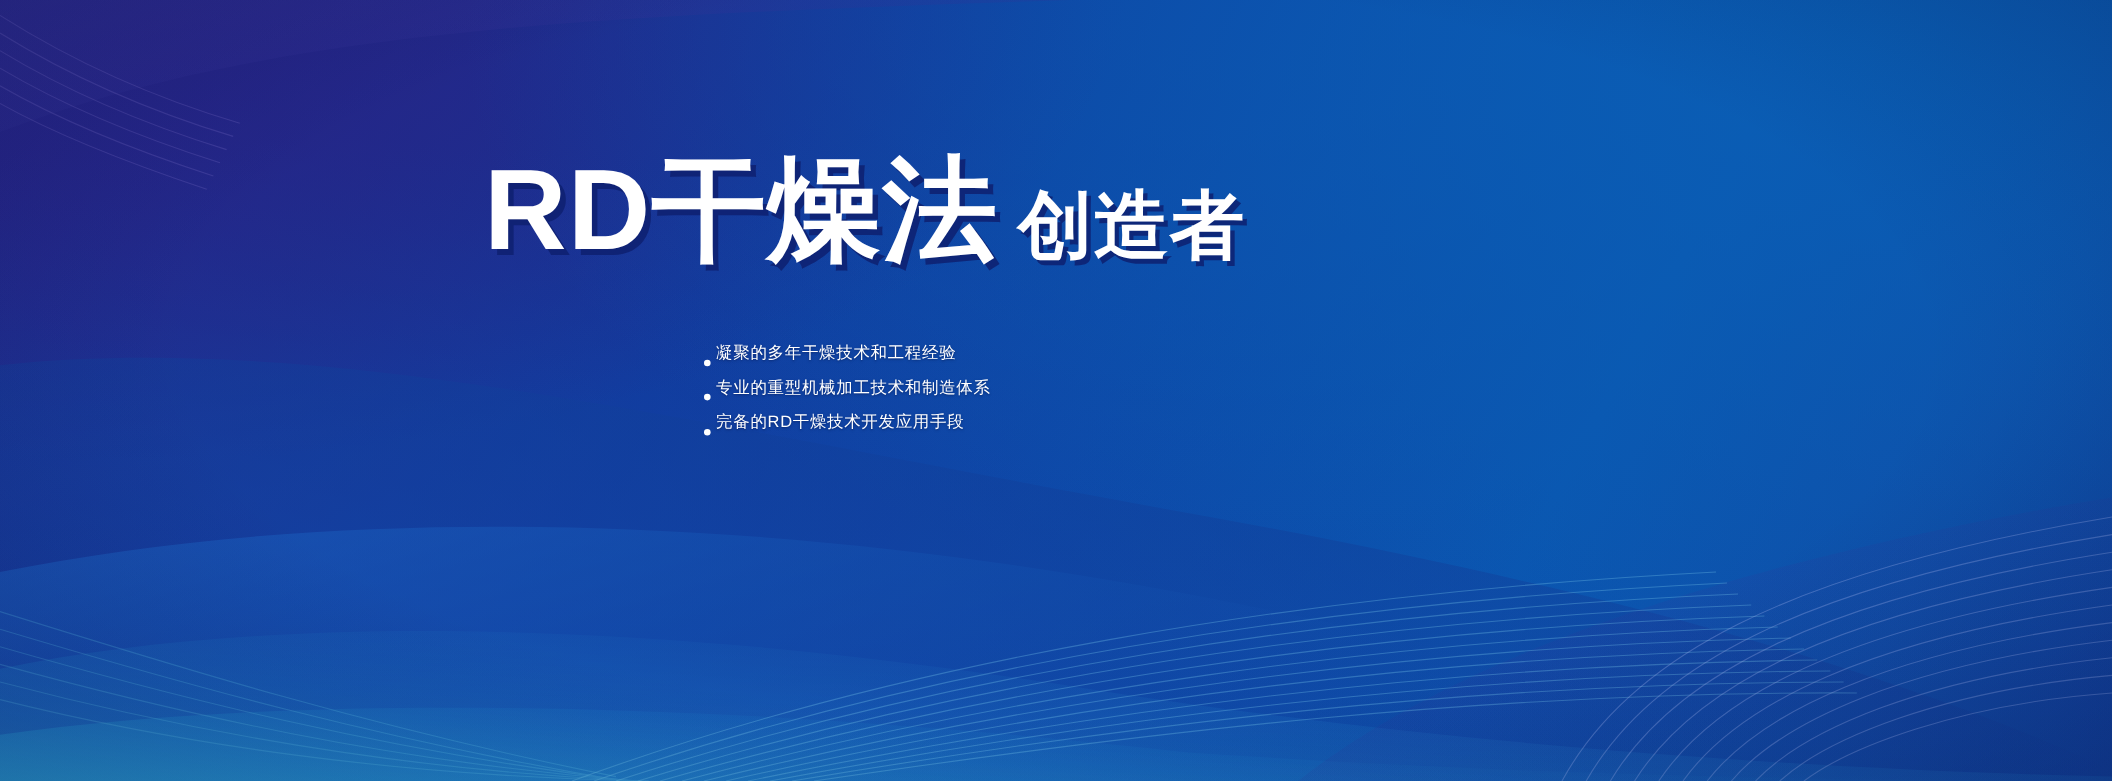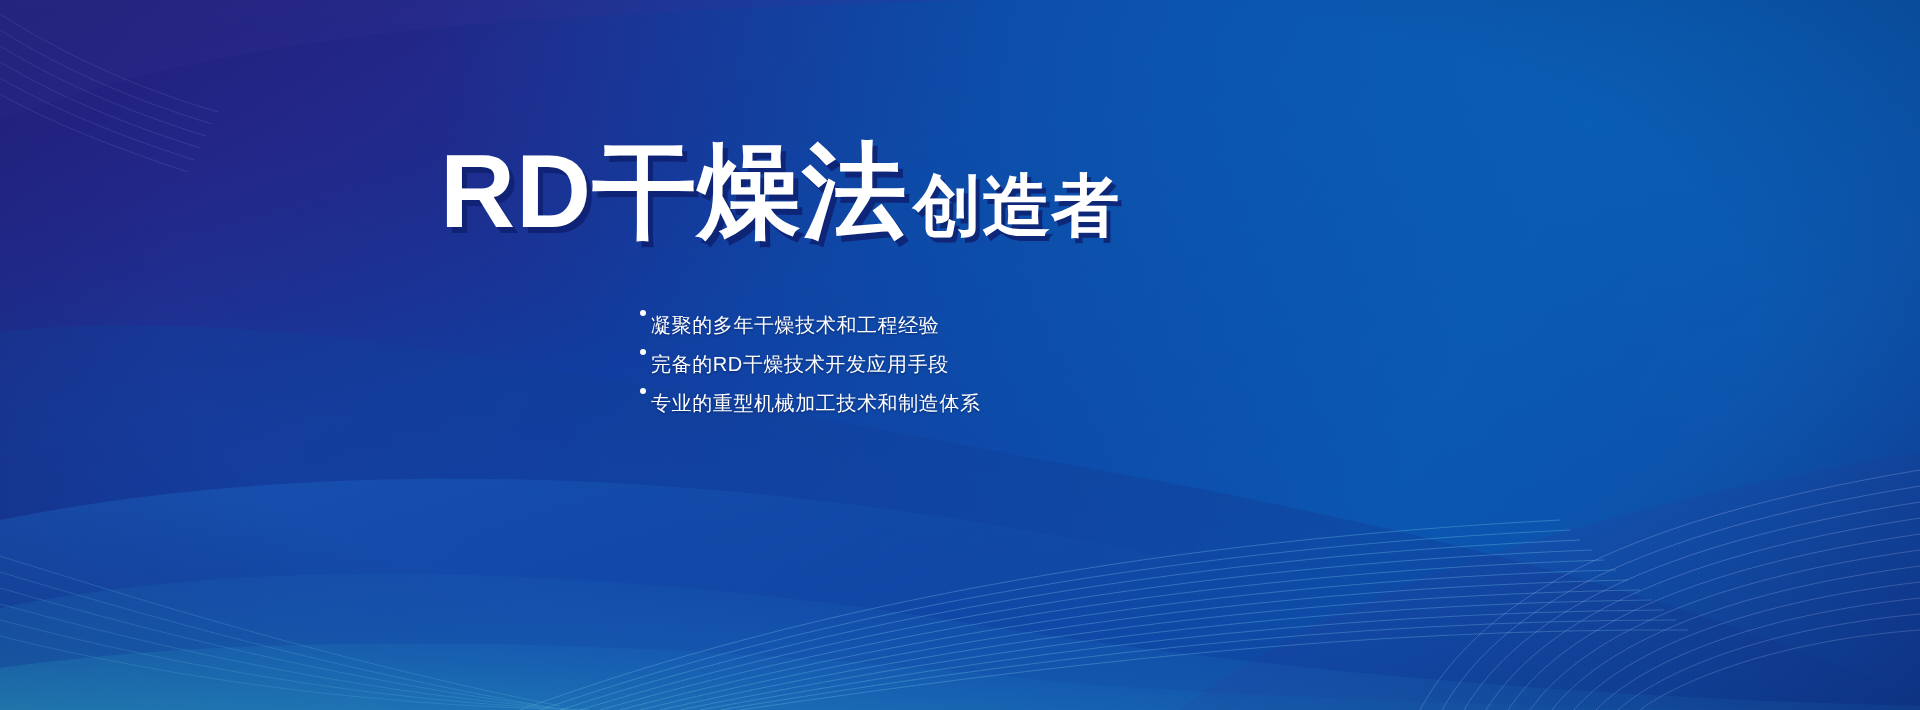--- a/index.html
+++ b/index.html
@@ -48,35 +48,35 @@
     letter-spacing:1px;
     line-height:1.02;
     text-shadow:5px 6px 0 rgba(14,32,112,.85);
   }
   .title-sub{
     font-size:68px;
     font-weight:bold;
     color:#ffffff;
     letter-spacing:1px;
     line-height:1.02;
-    margin-left:6px;
+    margin-left:18px;
     padding-bottom:4px;
     text-shadow:4px 5px 0 rgba(14,32,112,.85);
   }
 
   .bullets{
     position:absolute;
     left:640px; top:310px;
     display:flex; flex-direction:column;
     gap:9px;
   }
   .bullet{
-    display:flex; align-items:flex-start;
+    display:flex; align-items:flex-end;
     color:#ffffff;
-    font-size:20px;
+    font-size:15px;
     letter-spacing:.6px;
     line-height:1.5;
     text-shadow:0 1px 2px rgba(6,20,70,.55);
   }
   .bullet-dot{
     width:6px; height:6px;
     border-radius:50%;
     background:#ffffff;
     flex:0 0 auto;
     margin-right:5px;
@@ -182,22 +182,22 @@
       <span class="title-sub">创造者</span>
     </div>
 
     <div class="bullets">
       <div class="bullet">
         <span class="bullet-dot"></span>
         <span>凝聚的多年干燥技术和工程经验</span>
       </div>
       <div class="bullet">
         <span class="bullet-dot"></span>
-        <span>完备的RD干燥技术开发应用手段</span>
+        <span>专业的重型机械加工技术和制造体系</span>
       </div>
       <div class="bullet">
         <span class="bullet-dot"></span>
-        <span>专业的重型机械加工技术和制造体系</span>
+        <span>完备的RD干燥技术开发应用手段</span>
       </div>
     </div>
 
   </div>
 </div>
 
 </body></html>

